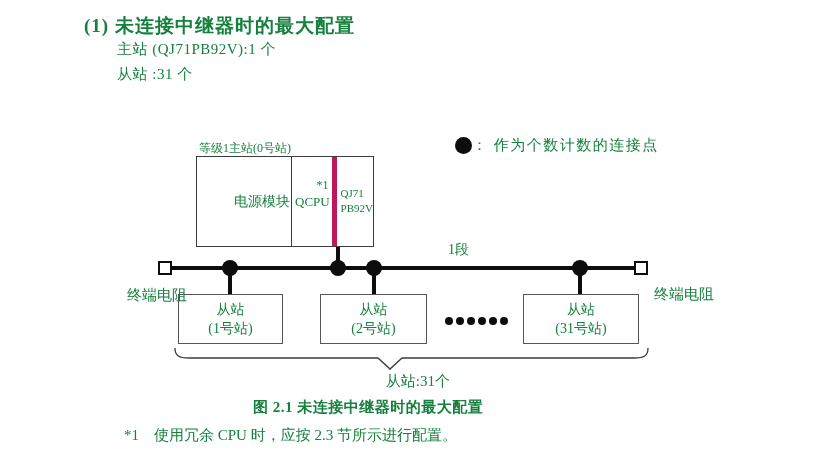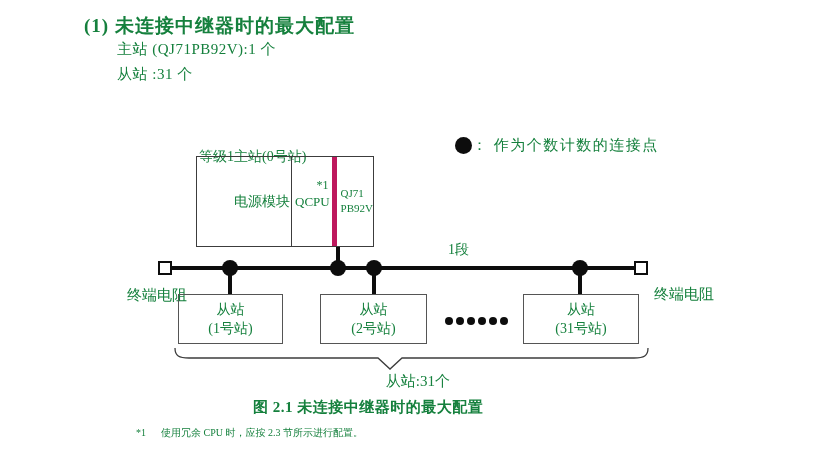--- a/index.html
+++ b/index.html
@@ -7,21 +7,21 @@
     position:relative;width:821px;height:457px;background:#ffffff;overflow:hidden;
     font-family:"Liberation Serif","DejaVu Serif",serif;color:#15803d;
   }
   .abs{position:absolute;}
   
   .heading{left:84px;top:13px;font-size:19px;font-weight:bold;letter-spacing:1px;}
   .bodyline{font-size:15px;letter-spacing:0.5px;}
   .l1{left:117px;top:40px;}
   .l2{left:117px;top:65px;}
   
-  .master-label{left:199px;top:148px;font-size:14px;}
+  .master-label{left:199px;top:140px;font-size:12px;}
   .master-box{
     left:196px;top:156px;width:178px;height:91px;border:1px solid #3c3c3c;
     display:flex;box-sizing:border-box;
   }
   .cell{box-sizing:border-box;font-size:14px;}
   .c1{width:69px;display:flex;align-items:center;justify-content:center;margin-left:36px;}
   .c2{width:48px;border-left:1px solid #3c3c3c;position:relative;}
   .c2 .fn{position:absolute;top:21px;right:3px;font-size:12px;}
   .c2 .qcpu{position:absolute;top:37px;left:3px;font-size:13px;}
   .c3{flex:1;border-left:5px solid #be185d;padding:29px 0 0 4px;font-size:11px;line-height:15px;}
@@ -48,21 +48,21 @@
   }
   .s1{left:178px;width:105px;}
   .s2{left:320px;width:107px;}
   .s3{left:523px;width:116px;}
   .ellipsis{left:445px;top:317px;display:flex;gap:3px;align-items:center;}
   .edot{width:8px;height:8px;border-radius:50%;background:#0d0d0d;display:inline-block;}
   
   .brace{left:170px;top:344px;}
   .slave-count{left:330px;top:372px;width:120px;text-align:right;font-size:15px;}
   .caption{left:253px;top:398px;width:280px;text-align:left;font-size:15px;font-weight:bold;letter-spacing:0.5px;}
-  .footnote{left:136px;top:426px;font-size:10px;}
+  .footnote{left:124px;top:426px;font-size:15px;}
   .footnote .fmark{margin-right:15px;}
 </style>
 </head>
 <body>
 
 <div class="page">
 
   <div class="abs heading">(1) 未连接中继器时的最大配置</div>
   <div class="abs bodyline l1">主站 (QJ71PB92V):1 个</div>
   <div class="abs bodyline l2">从站 :31 个</div>

